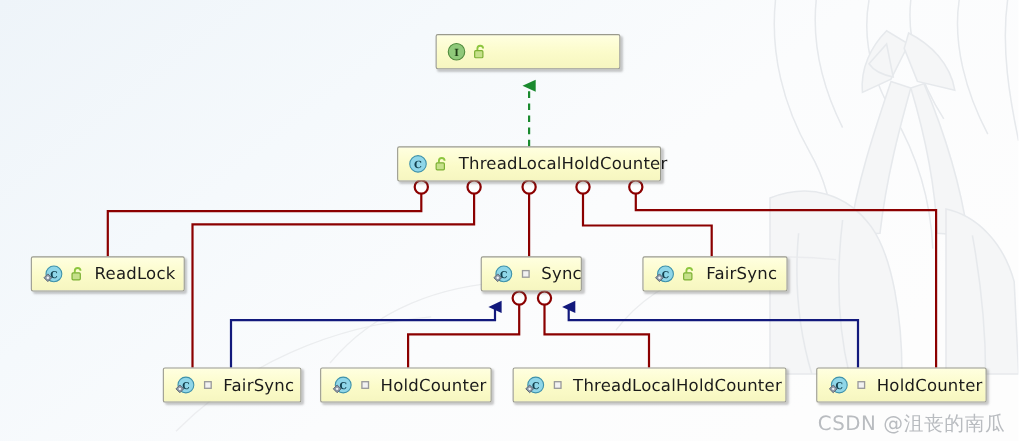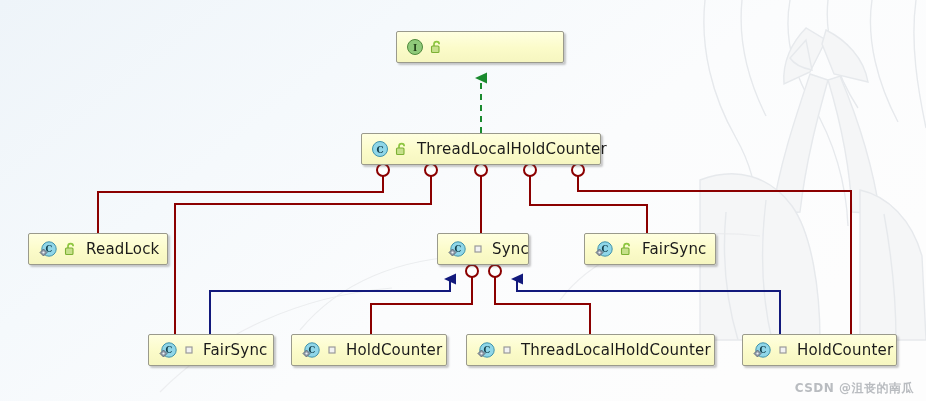--- a/index.html
+++ b/index.html
@@ -55,26 +55,25 @@
     flex: 0 0 auto;
     line-height: 0;
   }
   .ico.type { margin-right: 6px; }
   .ico.vis  { margin-right: 9px; }
   
   #watermark {
     position: absolute;
     right: 12px;
     bottom: 4px;
-    font-size: 12px;
+    font-size: 18px;
     color: #b9bcc0;
     font-family: "DejaVu Sans", sans-serif;
     letter-spacing: 0.5px;
     user-select: none;
-    font-weight: bold;
   }
 </style>
 </head>
 <body>
 
 <div id="canvas">
 
   <svg id="bg-art" viewBox="0 0 926 401" preserveAspectRatio="none">
     <defs>
       <linearGradient id="bgGrad" x1="0" y1="0" x2="1" y2="0.55">

